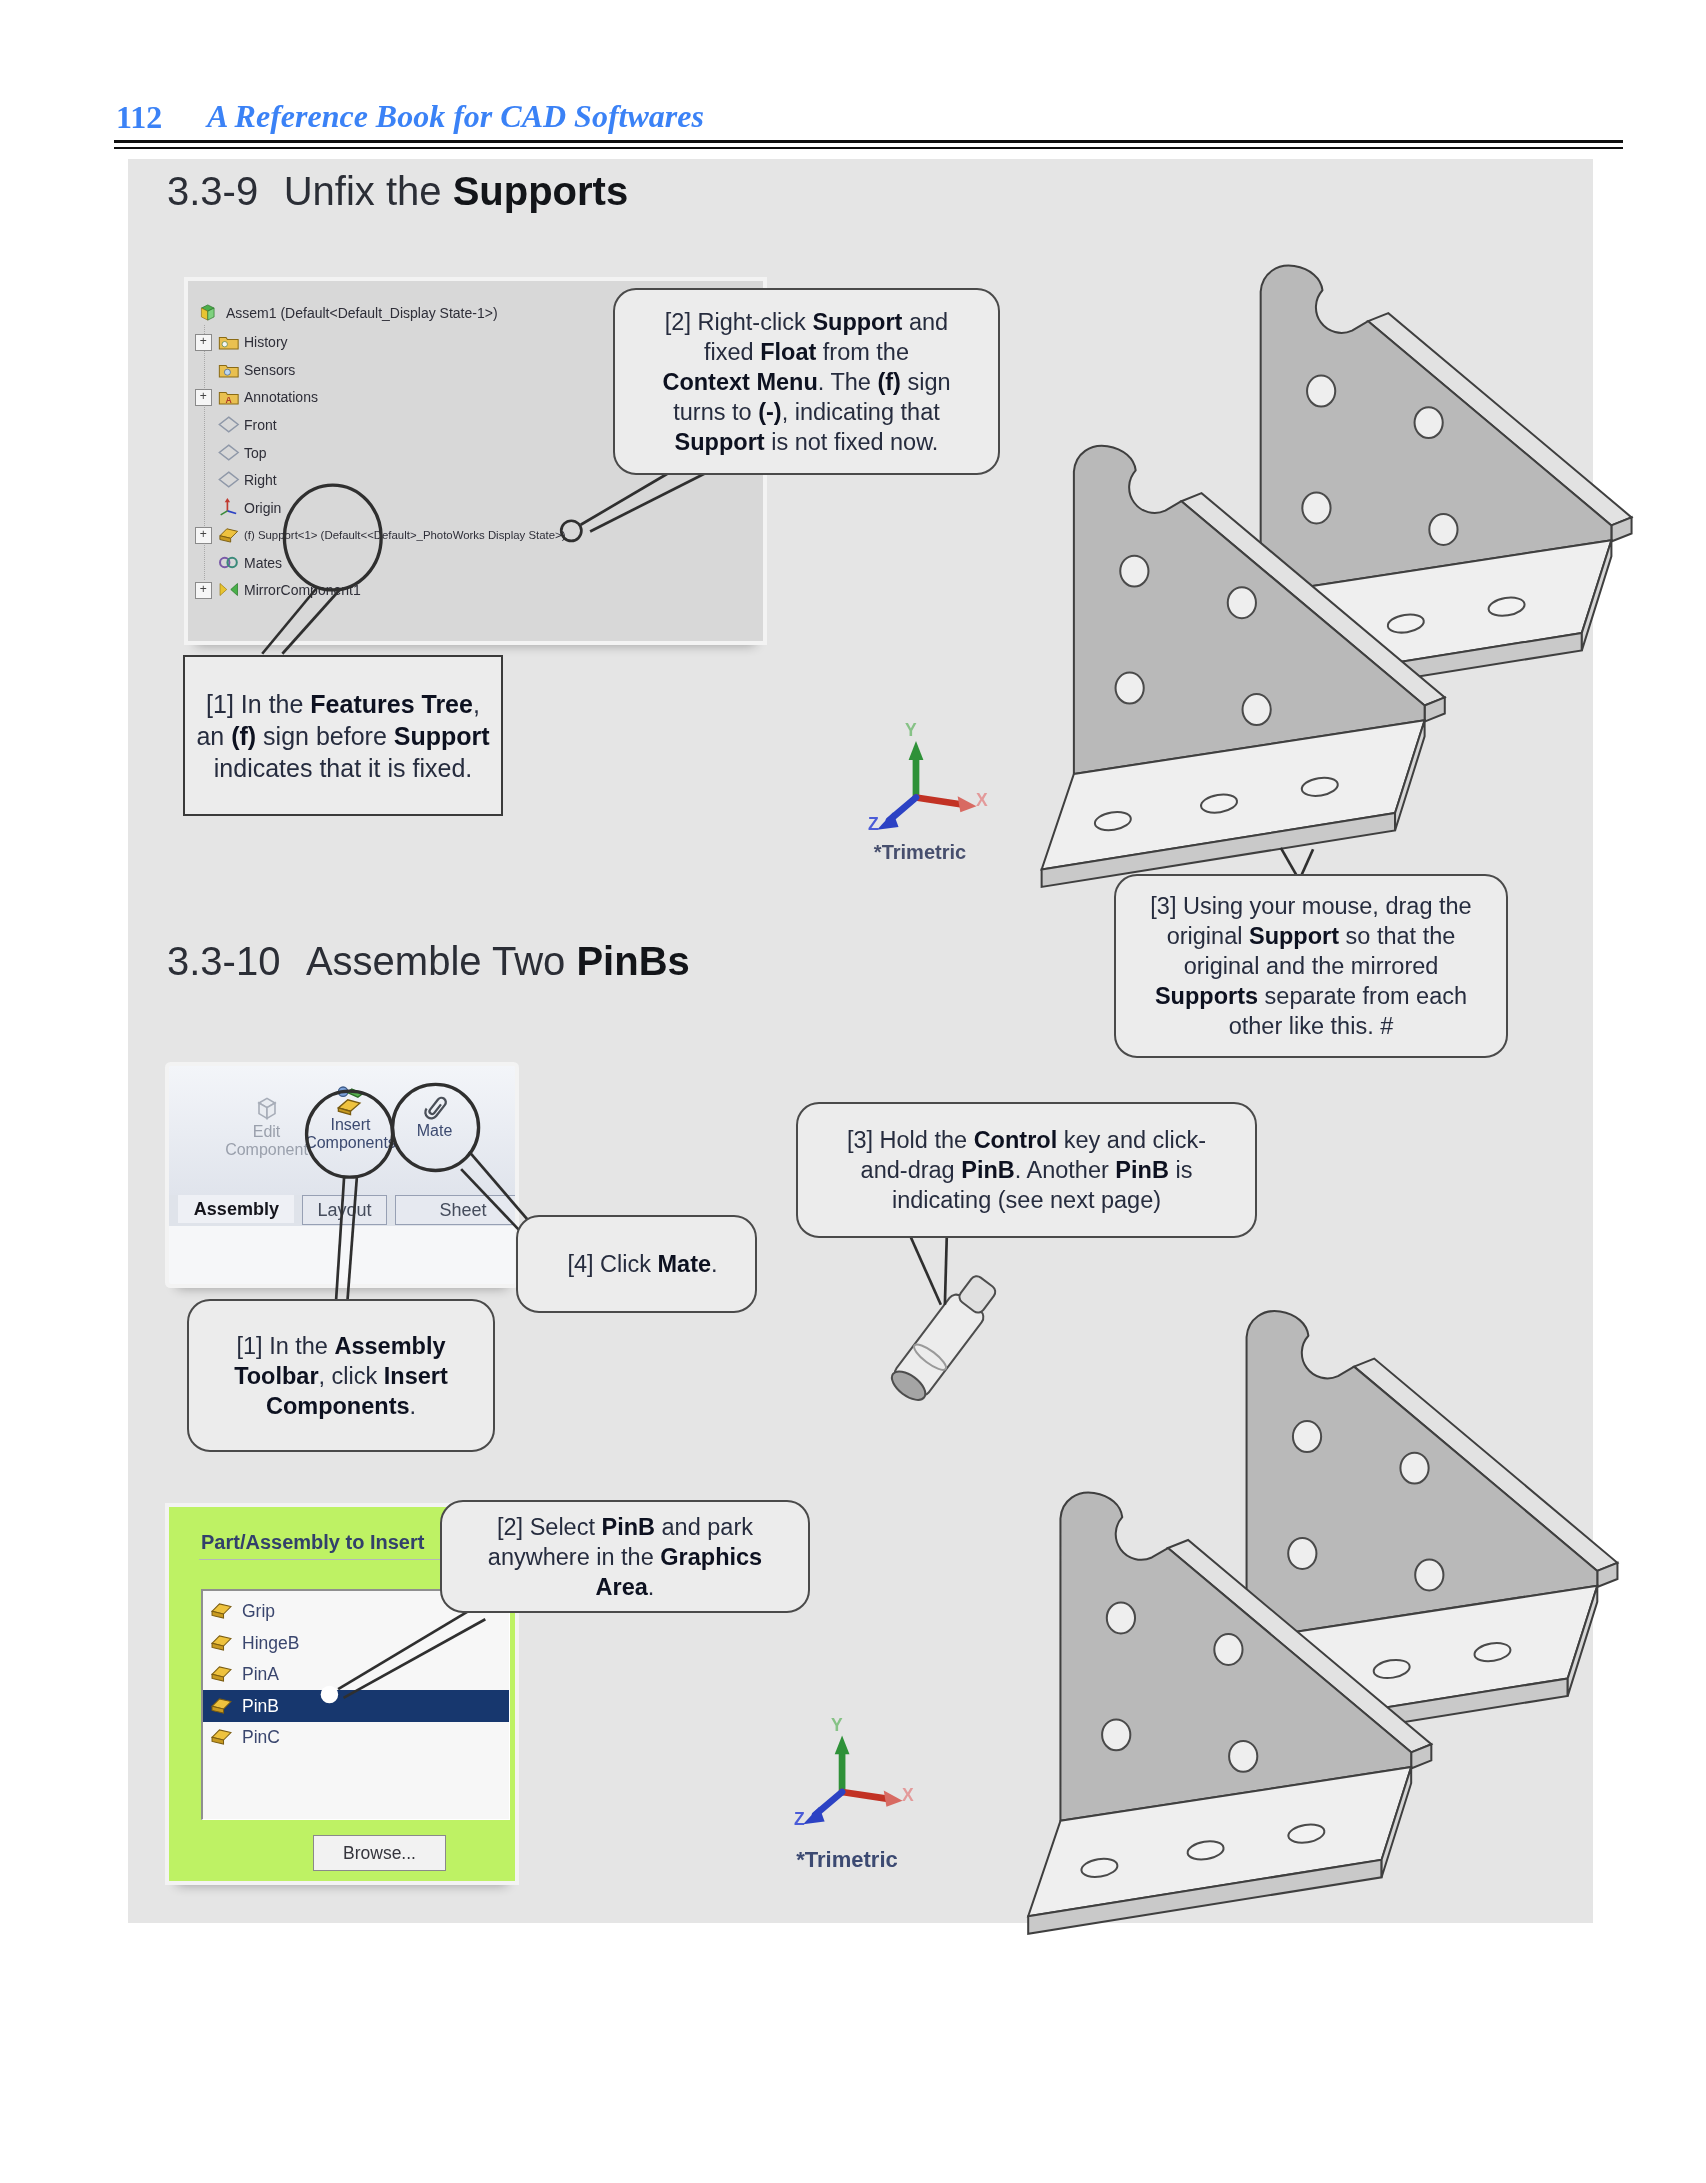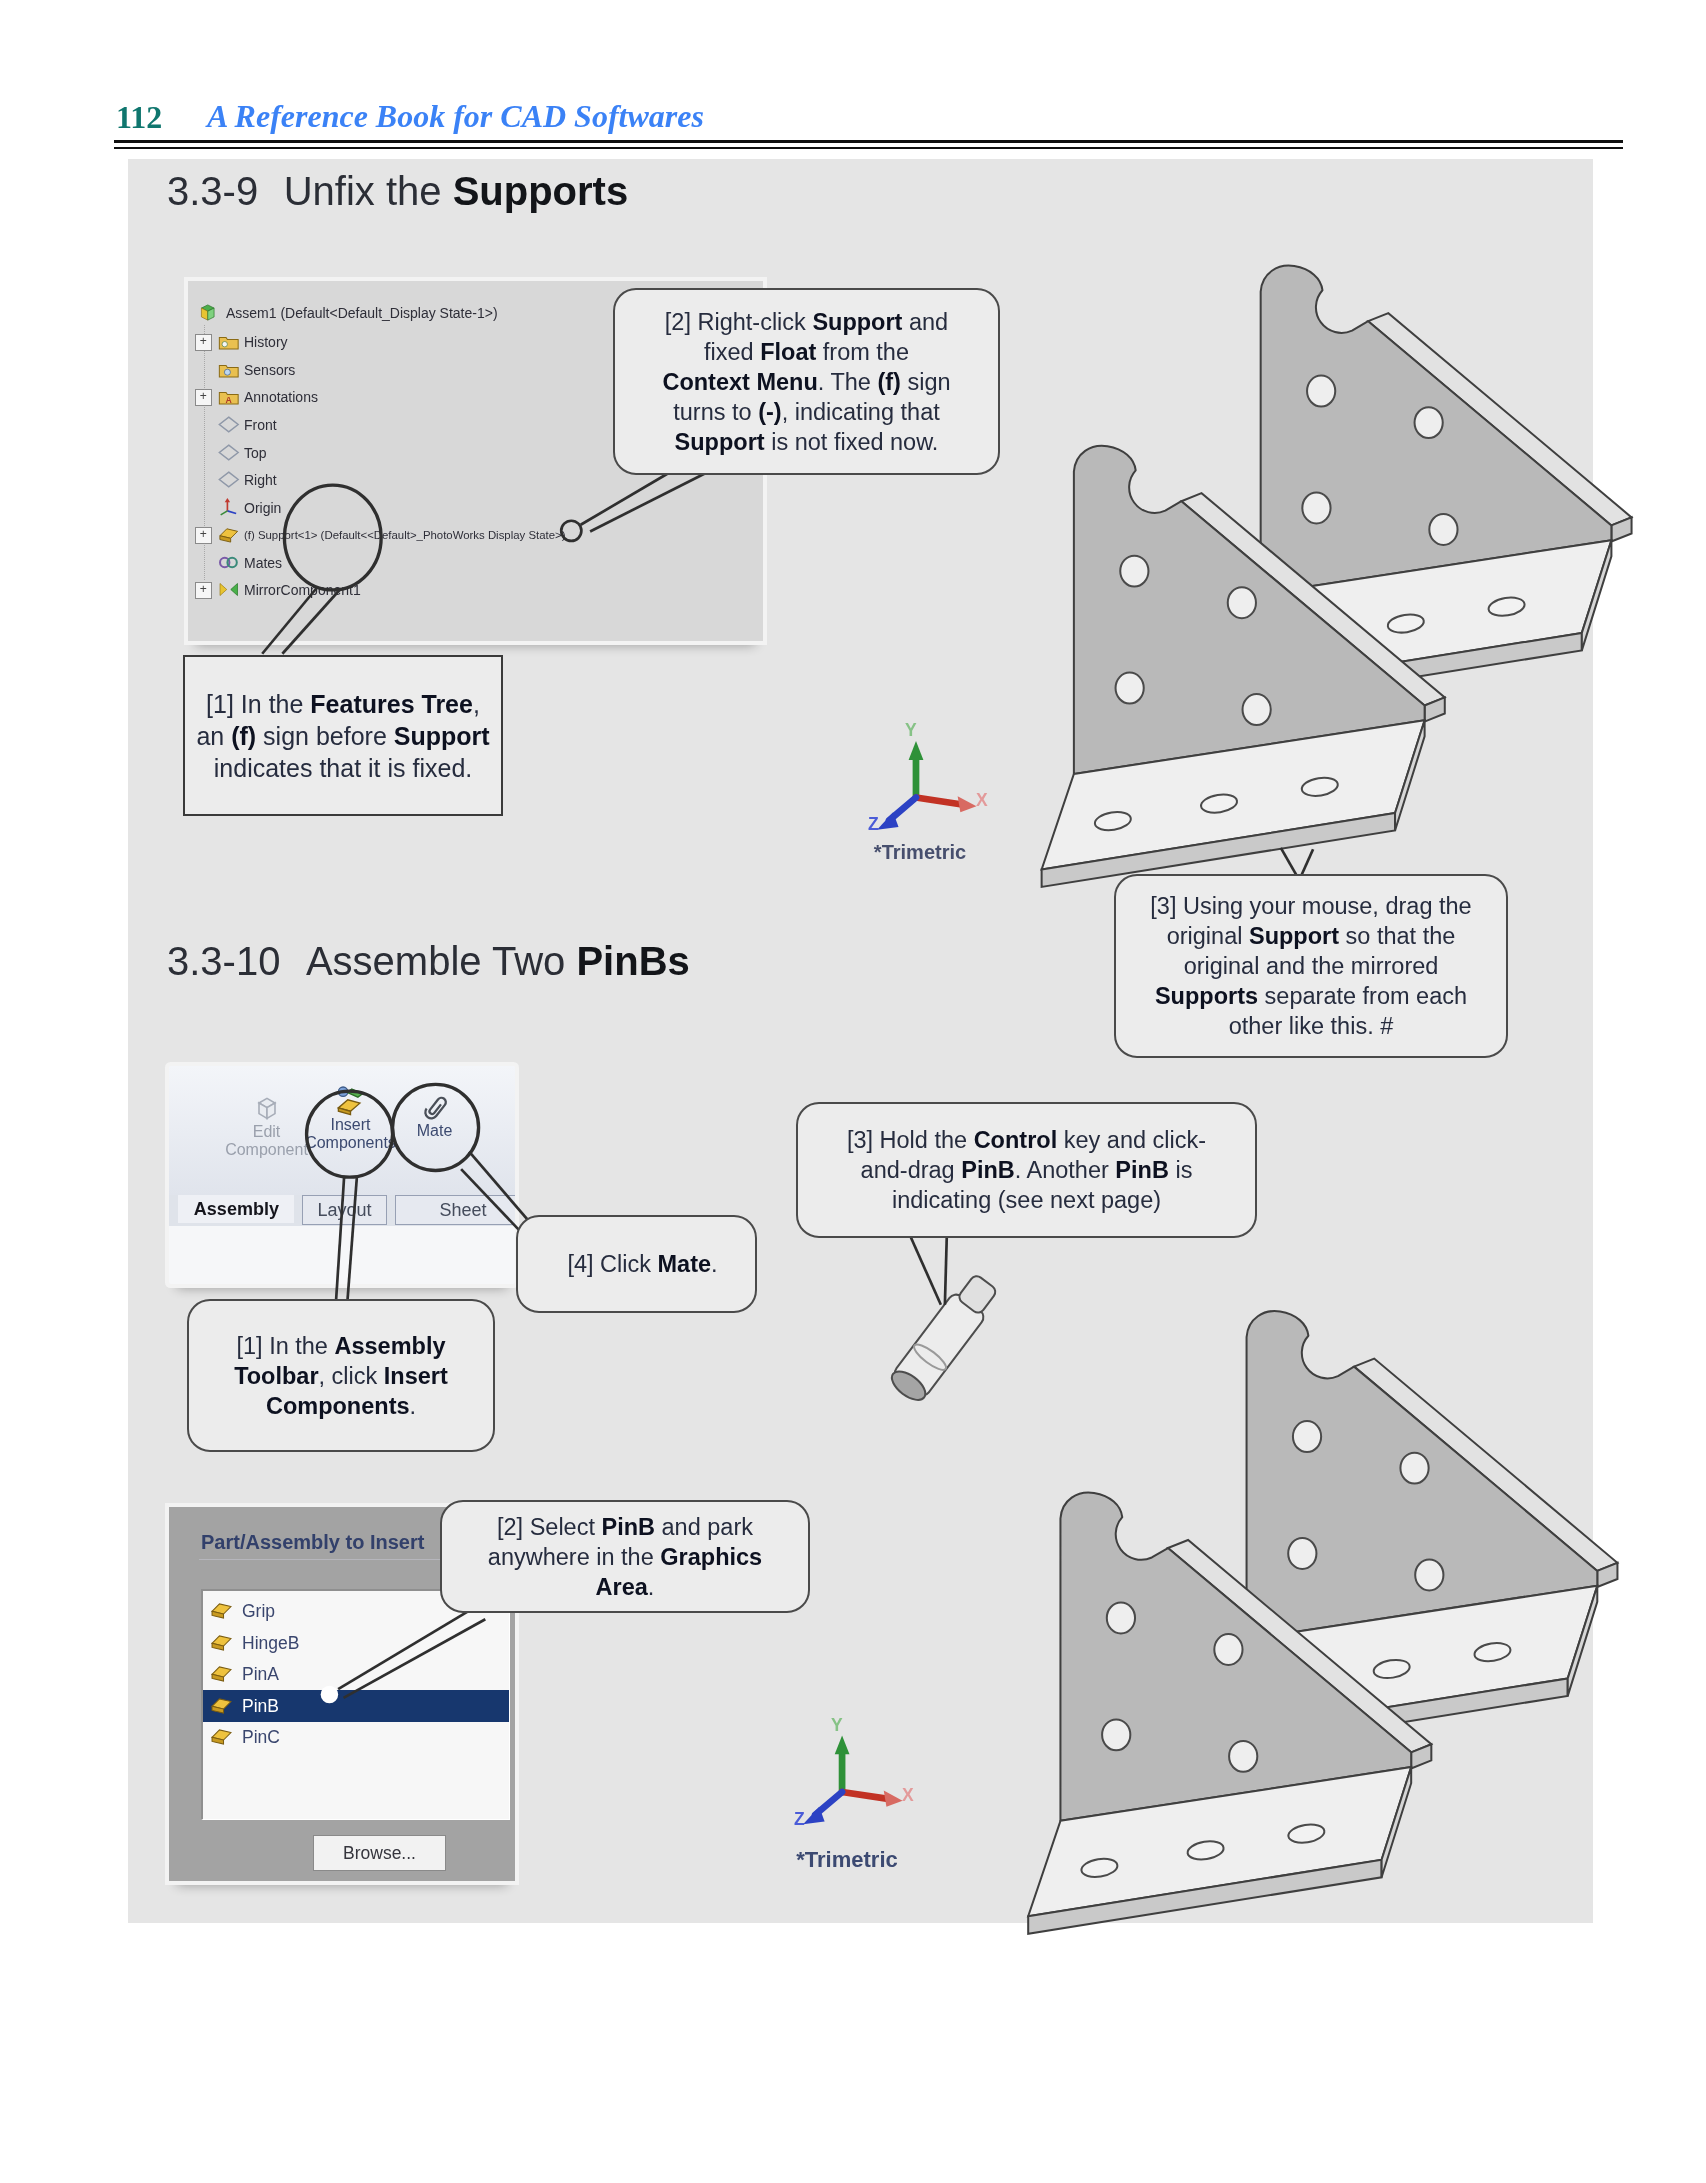--- a/index.html
+++ b/index.html
@@ -1,34 +1,34 @@
 <!DOCTYPE html>
 <html style="font-size:10.8px"><head>
 <meta charset="utf-8">
 <style>
   html,body{margin:0;padding:0;background:#ffffff;}
   body{width:1707px;height:2183px;position:relative;font-family:"Liberation Sans",sans-serif;overflow:hidden;}
   .abs{position:absolute;}
 
   
-  .pagenum{font-family:"Liberation Serif",serif;font-weight:bold;font-size:32px;color:#0f766e;}
+  .pagenum{font-family:"Liberation Serif",serif;font-weight:bold;font-size:32px;color:#3b82f6;}
   .btitle{font-family:"Liberation Serif",serif;font-weight:bold;font-style:italic;font-size:32px;color:#3b82f6;}
   .rule{background:#101010;}
 
   
   .panel{background:#e5e5e5;z-index:1;}
   .h1{font-size:40px;color:#2b2e36;z-index:2;white-space:nowrap;}
   .h1 .num{margin-right:25.5px;}
   .h1 b{color:#131519;}
 
   
   .card{z-index:2;box-shadow:0 0 0 4px #f3f3f3, 0 13.4px 10.8px -8px rgba(0,0,0,.32);}
   .treecard{background:#d8d8d8;}
   .tbcard{background:#f6f7f9;border-radius:2px;overflow:hidden;}
-  .dlgcard{background:#a3a3a3;}
+  .dlgcard{background:#bef264;}
 
   
   .tree-row{position:absolute;left:0;height:27px;width:100%;}
   .tree-row .expander{position:absolute;left:6.7px;top:5.4px;width:15px;height:15px;background:#f6f6f6;border:1.3px solid #8a8a8a;font-size:12px;line-height:12px;text-align:center;color:#444;}
   .tree-row .ticon{position:absolute;left:30px;top:2.7px;width:21.5px;height:19px;}
   .tree-row .ticon svg{width:100%;height:100%;}
   .tree-row .tlabel{position:absolute;left:56px;top:4.7px;font-size:14px;color:#2e2e38;white-space:nowrap;}
   .tree-row .tlabel.small{font-size:11.4px;top:6.7px;}
   .rootrow .ticon{left:9.4px;}
   .rootrow .tlabel{left:38px;}

